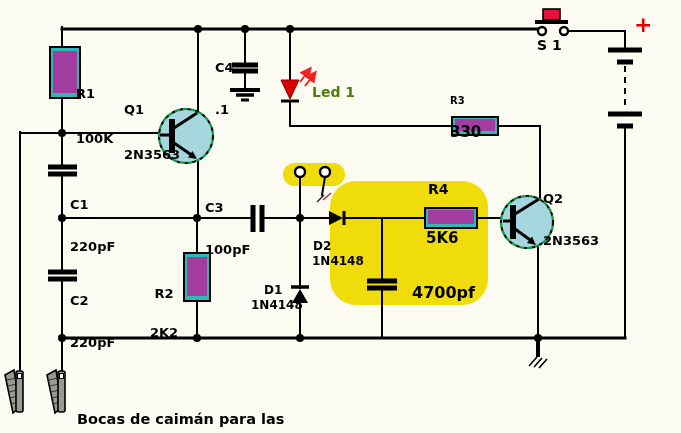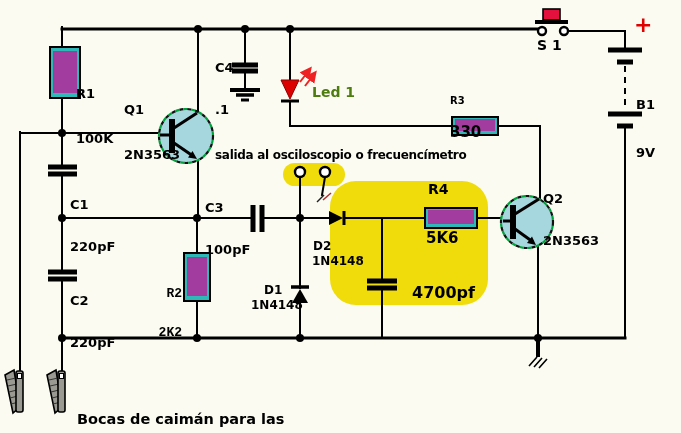--- a/index.html
+++ b/index.html
@@ -8,21 +8,21 @@
     background:var(--bg,#FBFBF1);overflow:hidden;
     font-family:"DejaVu Sans","Liberation Sans",sans-serif;
   }
   svg{position:absolute;left:0;top:0;}
   .lbl{
     position:absolute;font-weight:bold;color:var(--text,#000);
     white-space:pre;line-height:1.12;
   }
   .lbl span{display:block;}
   .center{text-align:left;}
-  .right{text-align:right;font-family:Liberation Mono, monospace;}
+  .right{text-align:center;}
   
   .wire{stroke:var(--wire,#000);stroke-width:2;fill:none;stroke-linecap:square;}
   .thick{stroke-width:3;}
   .plate{stroke:var(--wire,#000);stroke-width:5;fill:none;stroke-linecap:butt;}
   .dot{fill:var(--wire,#000);}
   .res-cap{fill:var(--resistor-cap,#2FB8B8);stroke:var(--wire,#000);stroke-width:2;}
   .res-fill{fill:var(--resistor-fill,#A23C9E);}
   .tr-body{fill:var(--transistor-fill,#A6D7DE);stroke:#111;stroke-width:2.2;stroke-dasharray:4 4;}
   .tr-ring{fill:none;stroke:var(--transistor-ring,#00A33B);stroke-width:2.2;stroke-dasharray:4 4;stroke-dashoffset:4;}
   .tr-sym{stroke:var(--wire,#000);fill:none;}
@@ -227,24 +227,20 @@
   <span>C4</span>
   <span>.1</span>
 </div>
 
 <div class="lbl" style="left:312px;top:85px;font-size:14px;color:#4d7c0f">Led 1</div>
 
 <div class="lbl" style="left:537px;top:38px;font-size:14px">S 1</div>
 
 <div class="lbl" style="left:634px;top:14px;font-size:22px;line-height:22px;color:var(--plus-red,#E00000)">+</div>
 
-<div class="lbl" style="left:636px;top:65px;font-size:13px;line-height:16px">
-  <span>B1</span>
-  <span>9V</span>
-</div>
 
 <div class="lbl center" style="left:450px;top:95px;width:54px;font-size:10px">R3</div>
 <div class="lbl center" style="left:450px;top:124px;width:54px;font-size:15px">330</div>
 
 <div class="lbl center" style="left:543px;top:164px;width:70px;font-size:13px;line-height:14px">
   <span>Q2</span>
   <span>2N3563</span>
 </div>
 
 <div class="lbl center" style="left:70px;top:170px;width:56px;font-size:13px;line-height:14px">
@@ -271,20 +267,19 @@
 <div class="lbl center" style="left:426px;top:230px;width:52px;font-size:15px">5K6</div>
 
 <div class="lbl" style="left:313px;top:240px;font-size:12px">D2</div>
 <div class="lbl" style="left:312px;top:255px;font-size:12px">1N4148</div>
 
 <div class="lbl" style="left:264px;top:284px;font-size:12px">D1</div>
 <div class="lbl" style="left:251px;top:299px;font-size:12px">1N4148</div>
 
 <div class="lbl" style="left:412px;top:284px;font-size:16px">4700pf</div>
 
-<div class="lbl" style="left:215px;top:149px;font-size:12px;letter-spacing:-0.3px">salida al osciloscopio o frecuencímetro</div>
 
 <div class="lbl" style="left:77px;top:369px;font-size:14.5px;line-height:20px">
   <span>Bocas de caimán para las</span>
   
 </div>
 
 </div>
 
 </body></html>

